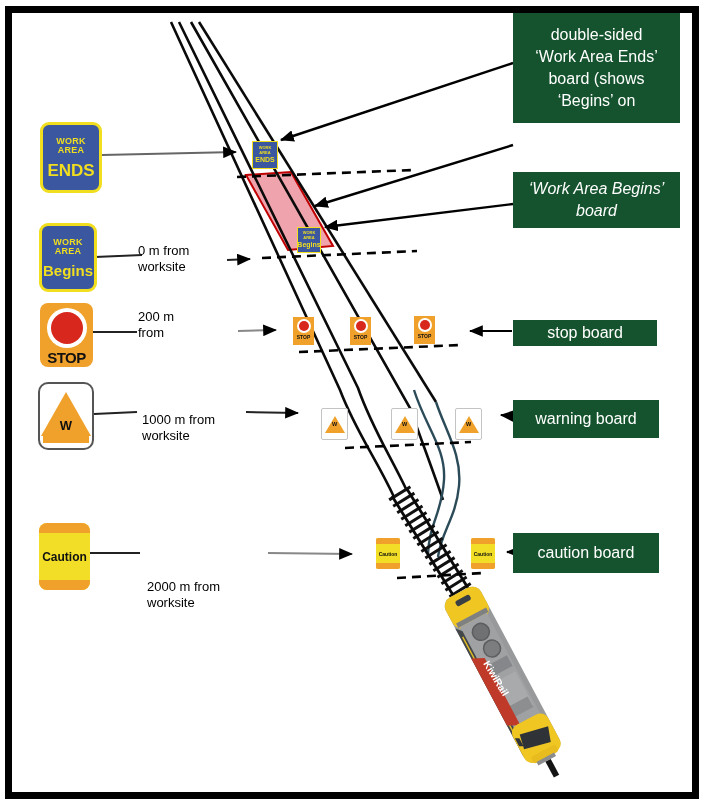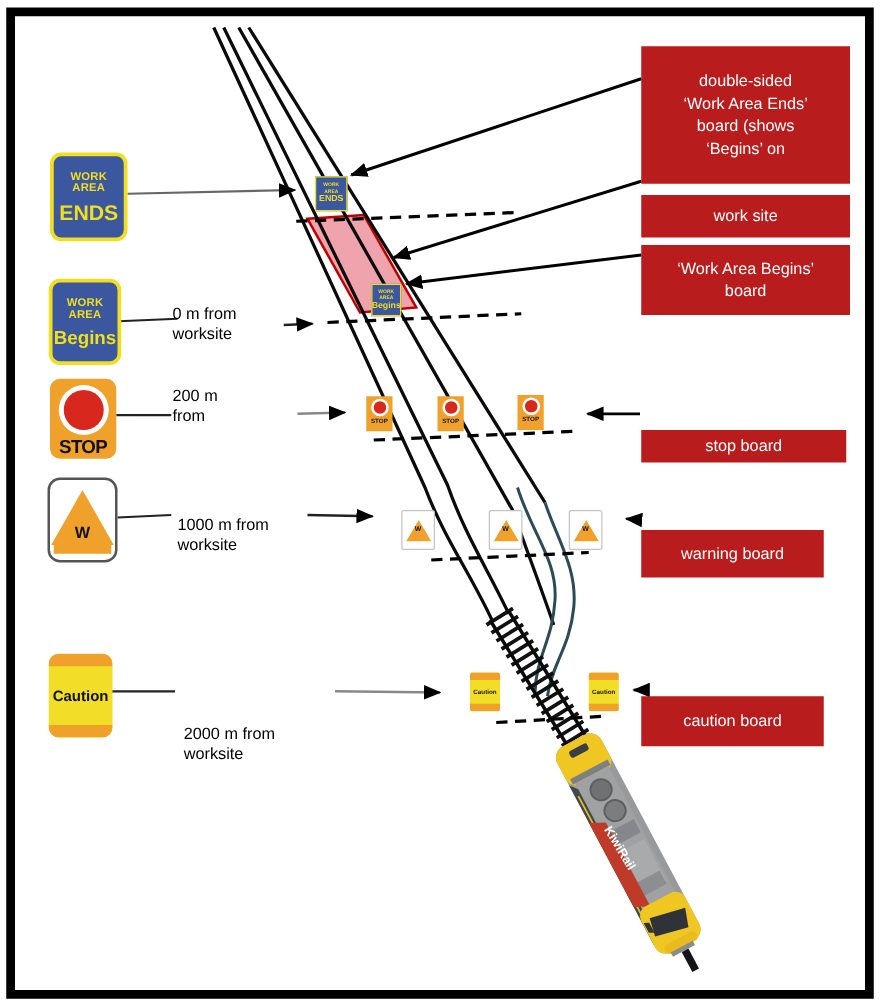--- a/index.html
+++ b/index.html
@@ -65,27 +65,27 @@
 
   
   .dist-label{position:absolute;color:#000;font-size:13px;line-height:1.22;text-align:left;
               white-space:pre-line;}
   .d0{left:138px;top:243px;width:104px;}
   .d500{left:138px;top:309px;width:100px;}
   .d1000{left:142px;top:412px;width:118px;}
   .d2000{left:147px;top:539px;width:122px;margin-top:40px;}
 
   
-  .callout{position:absolute;background:#b91c1c;color:#fff;display:flex;align-items:center;
-           justify-content:center;text-align:center;font-size:13px;line-height:1.38;
-           white-space:pre-line;box-sizing:border-box;padding:2px 4px;margin-top:24px;}
+  .callout{position:absolute;background:#14532d;color:#fff;display:flex;align-items:center;
+           justify-content:center;text-align:center;font-size:16px;line-height:1.38;
+           white-space:pre-line;box-sizing:border-box;padding:2px 4px;}
   .c1{left:513px;top:13px;width:167px;height:110px;}
   .c2{left:513px;top:132px;width:167px;height:34px;}
-  .c3{left:513px;top:172px;width:167px;height:56px;}
-  .c4{left:513px;top:320px;width:164px;height:26px;line-height:1.1;}
+  .c3{left:513px;top:172px;width:167px;height:56px;font-style:italic;}
+  .c4{left:513px;top:320px;width:144px;height:26px;line-height:1.1;}
   .c5{left:513px;top:400px;width:146px;height:38px;}
   .c6{left:513px;top:533px;width:146px;height:40px;}
 </style>
 </head>
 <body>
 
 <div class="page">
 
   <svg class="art" viewBox="0 0 704 805">
     <defs>
@@ -249,21 +249,20 @@
 from</div>
   <div class="dist-label d1000">1000 m from
 worksite</div>
   <div class="dist-label d2000">2000 m from
 worksite</div>
 
   <div class="callout c1">double-sided
 ‘Work Area Ends’
 board (shows
 ‘Begins’ on</div>
-  <div class="callout c2">work site</div>
   <div class="callout c3">‘Work Area Begins’
 board</div>
   <div class="callout c4">stop board</div>
   <div class="callout c6">caution board</div>
   <div class="callout c5">warning board</div>
 
   <div class="frame"></div>
 </div>
 
 </body></html>

